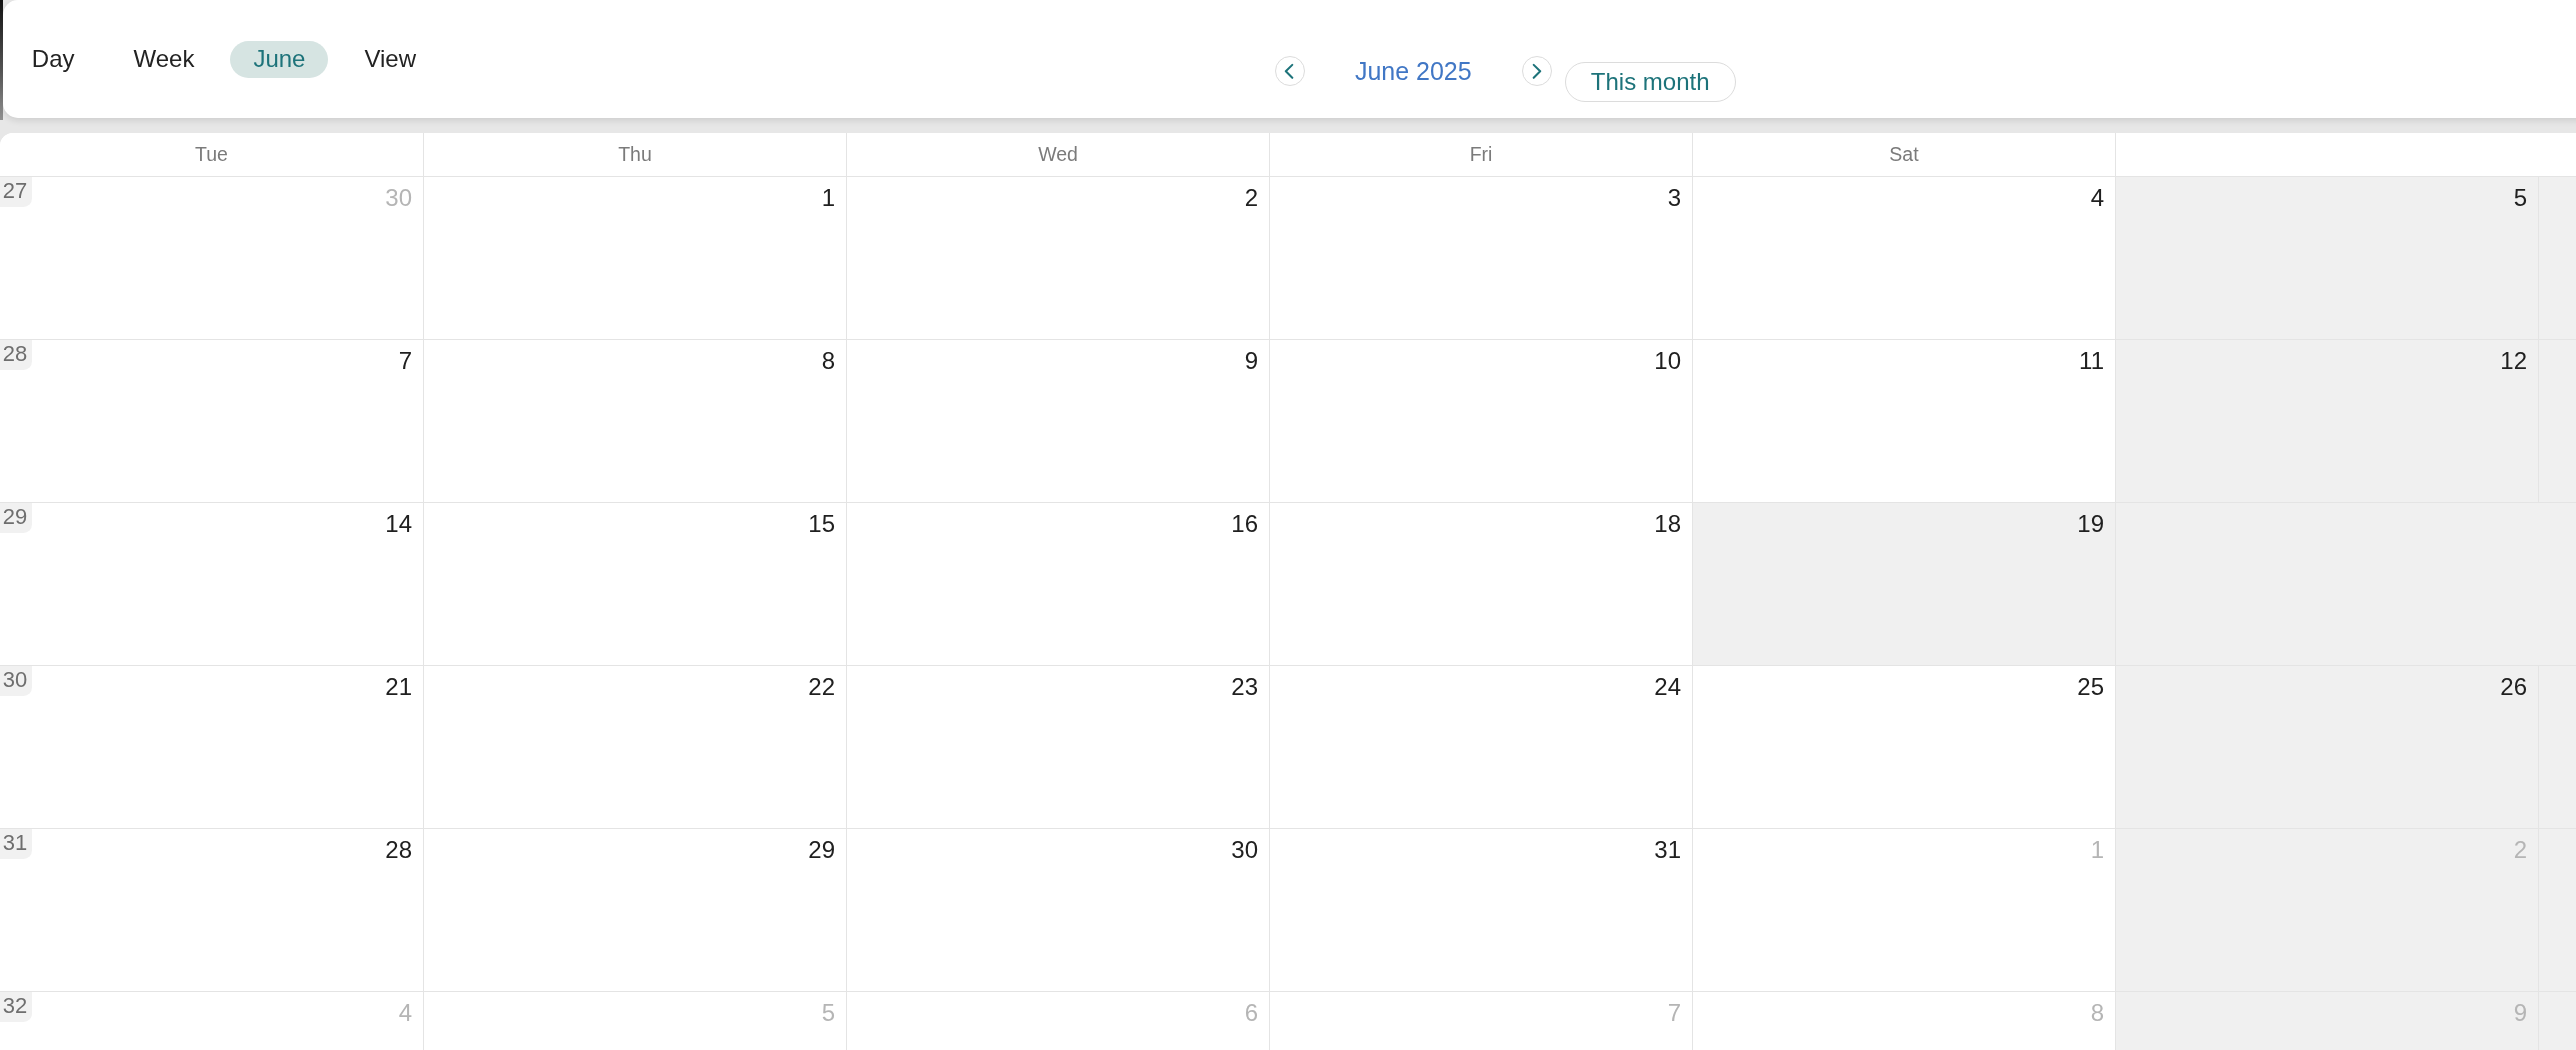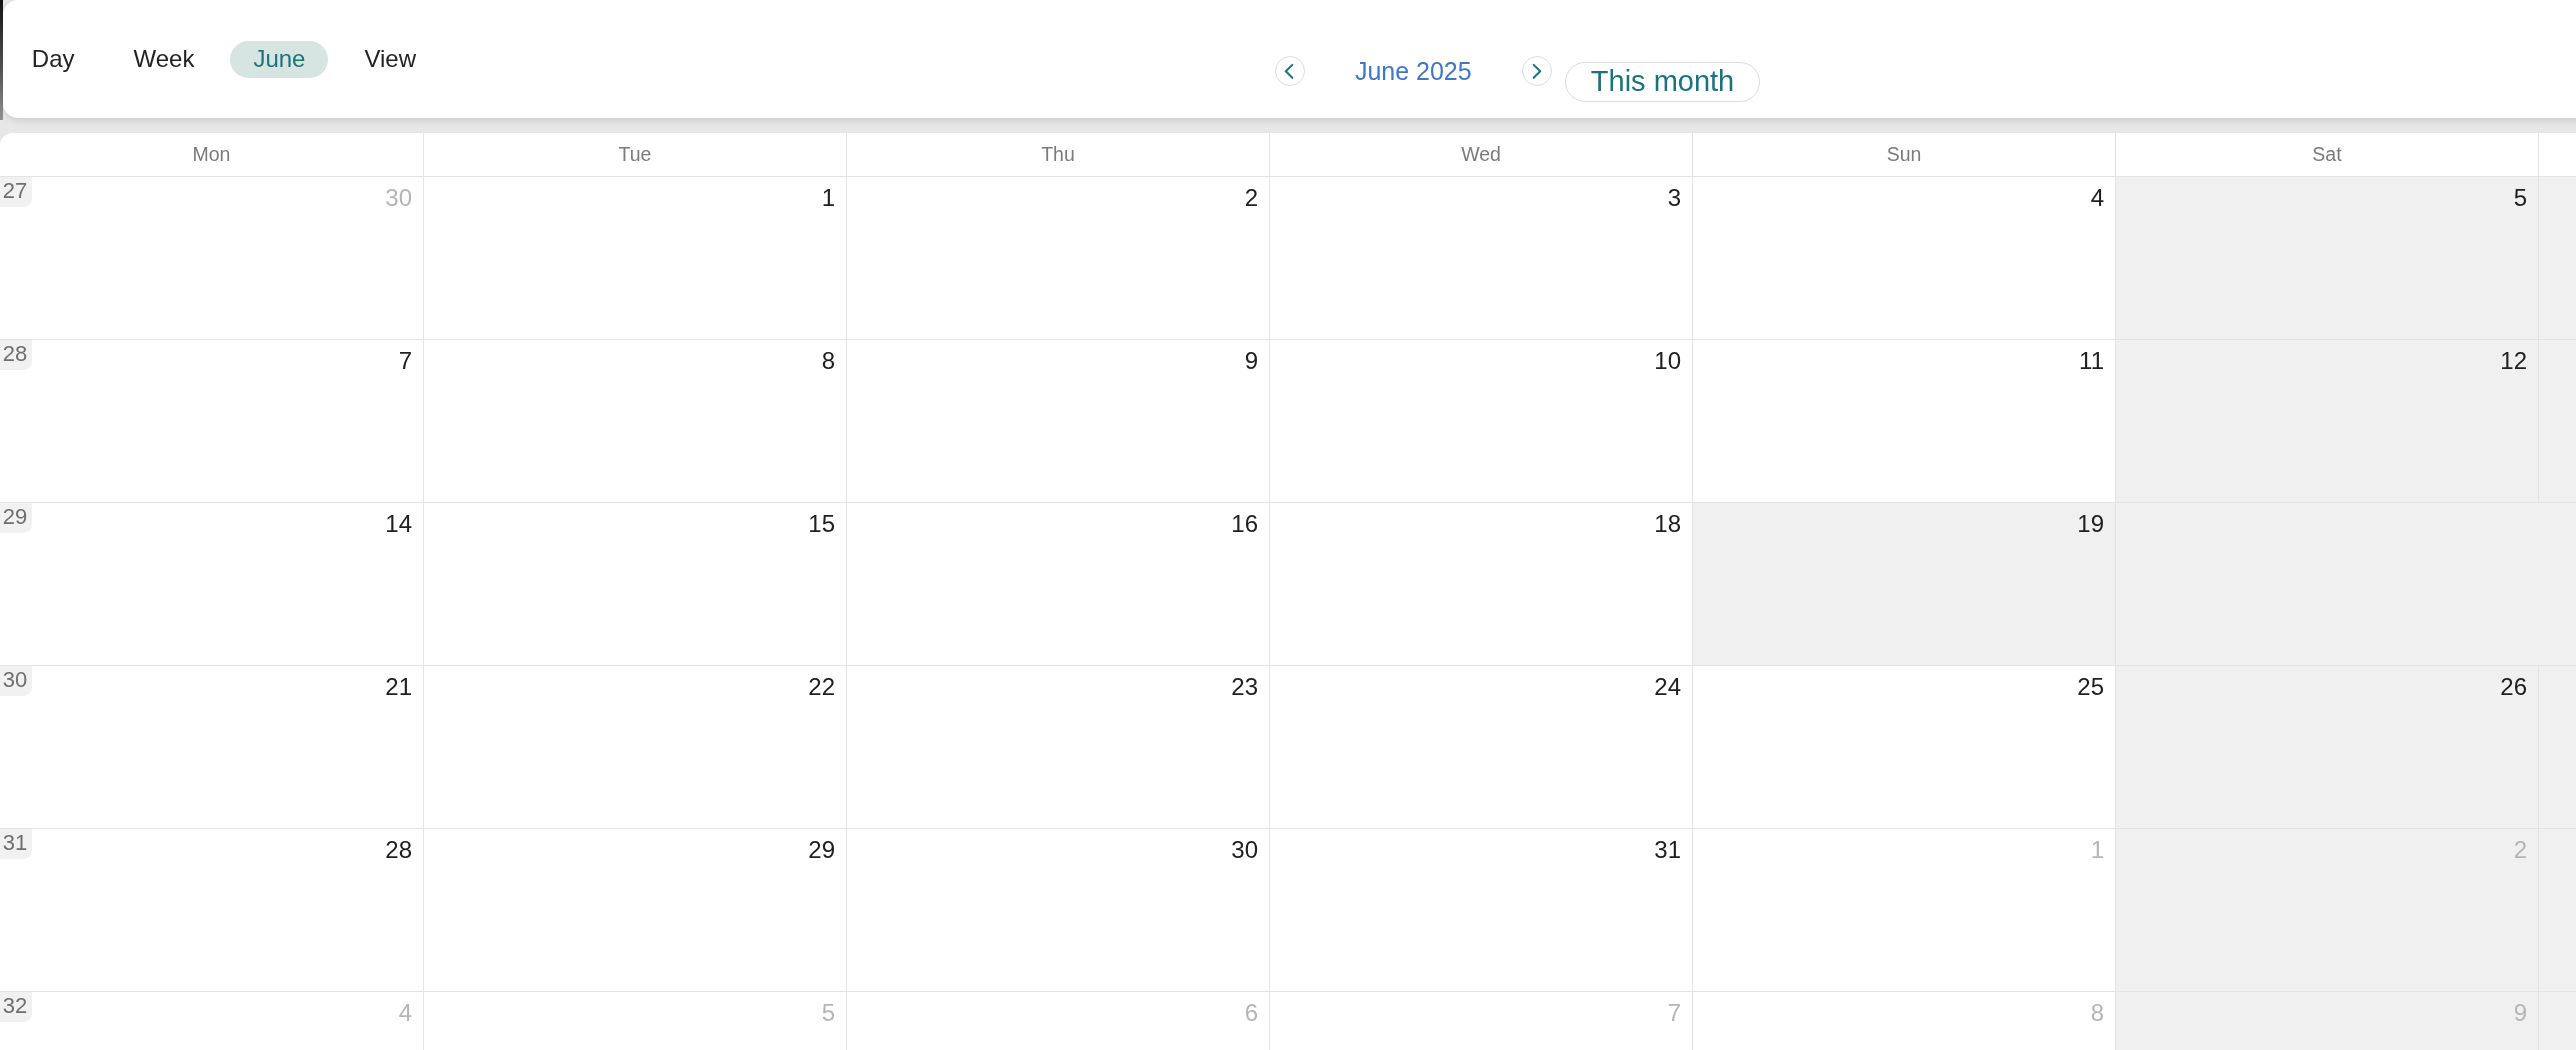--- a/index.html
+++ b/index.html
@@ -44,21 +44,21 @@
     display:flex;align-items:center;justify-content:center;
     color:var(--accent);cursor:pointer;flex:none;
   }
   .nav-title{
     width:217px;text-align:center;font-size:25px;font-weight:500;
     color:var(--title-color);cursor:pointer;white-space:nowrap;
   }
   .today-btn{
     margin-left:13px;height:40px;padding:0 25px;border-radius:20.4px;
     border:0.9px solid #dcdcdc;background:#fff;color:var(--accent);
-    font-family:inherit;font-size:29px;cursor:pointer;white-space:nowrap;margin-top:21px;
+    font-family:inherit;font-size:24px;cursor:pointer;white-space:nowrap;margin-top:21px;
   }
   
   .grid-card{
     position:absolute;top:133px;left:0;width:2959px;height:918px;
     background:#fff;border-top-left-radius:13px;overflow:hidden;z-index:1;
   }
   .header-row{display:flex;height:44px;border-bottom:0.9px solid var(--grid-line);background:#fff;}
   .header-cell{
     width:423px;flex:none;display:flex;align-items:center;justify-content:center;
     font-size:19.5px;color:#7b7b7b;border-left:0.9px solid var(--grid-line);
@@ -109,25 +109,24 @@
       <svg width="13" height="16.7" viewBox="0 0 14 18">
         <polyline points="4,2 11,9 4,16" fill="none" stroke="currentColor" stroke-width="2.2" stroke-linecap="round" stroke-linejoin="round"></polyline>
       </svg>
     </button>
     <button class="today-btn">This month</button>
   </div>
 </div>
 
 <div class="grid-card">
   <div class="header-row" id="headerRow">
-      <div class="header-cell">Mon</div>
       <div class="header-cell">Tue</div>
       <div class="header-cell">Thu</div>
       <div class="header-cell">Wed</div>
-      <div class="header-cell">Sun</div>
+      <div class="header-cell">Fri</div>
       <div class="header-cell">Sat</div>
       <div class="header-cell partial"></div>
     </div>
   <div id="weeksContainer">
       <div class="week-row">
         <div class="day-cell muted">
           <span class="week-badge">27</span>
           <span class="date-label">30</span>
         </div>
         <div class="day-cell">

